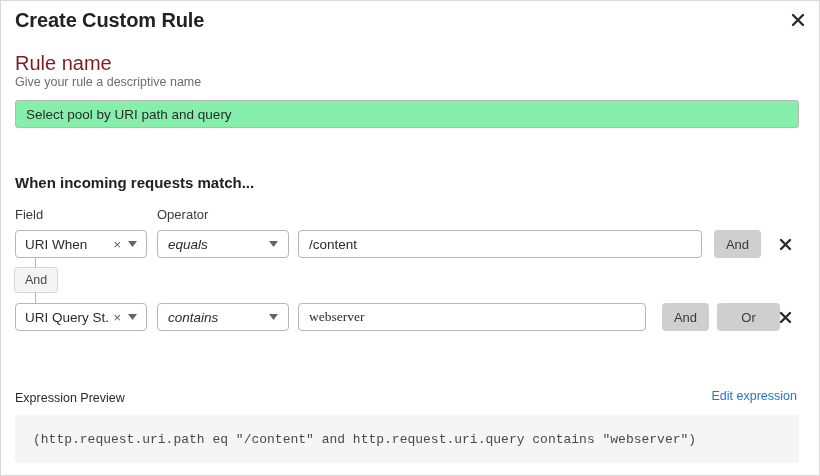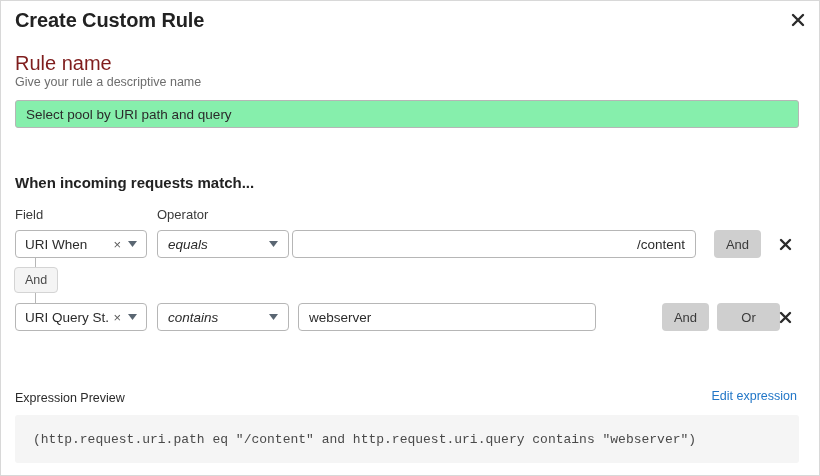--- a/index.html
+++ b/index.html
@@ -149,22 +149,22 @@
     box-sizing: border-box;
     border: 1px solid #b6b6b6;
     border-radius: 4px;
     padding: 0 10px;
     font-family: "Liberation Sans", sans-serif;
     font-size: 13.5px;
     color: #2b2b2b;
     background: #ffffff;
     outline: none;
   }
-  .value-input.v1 { left: 291px; width: 404px; text-align: right; }
-  .value-input.v2 { left: 297px; width: 298px; }
+  .value-input.v1 { left: 297px; width: 404px; }
+  .value-input.v2 { left: 297px; width: 348px; font-family: Liberation Serif, serif; }
 
   .logic-btn {
     position: absolute;
     height: 28px;
     box-sizing: border-box;
     background: #cfcfcf;
     border: none;
     border-radius: 4px;
     font-family: "Liberation Sans", sans-serif;
     font-size: 13px;

